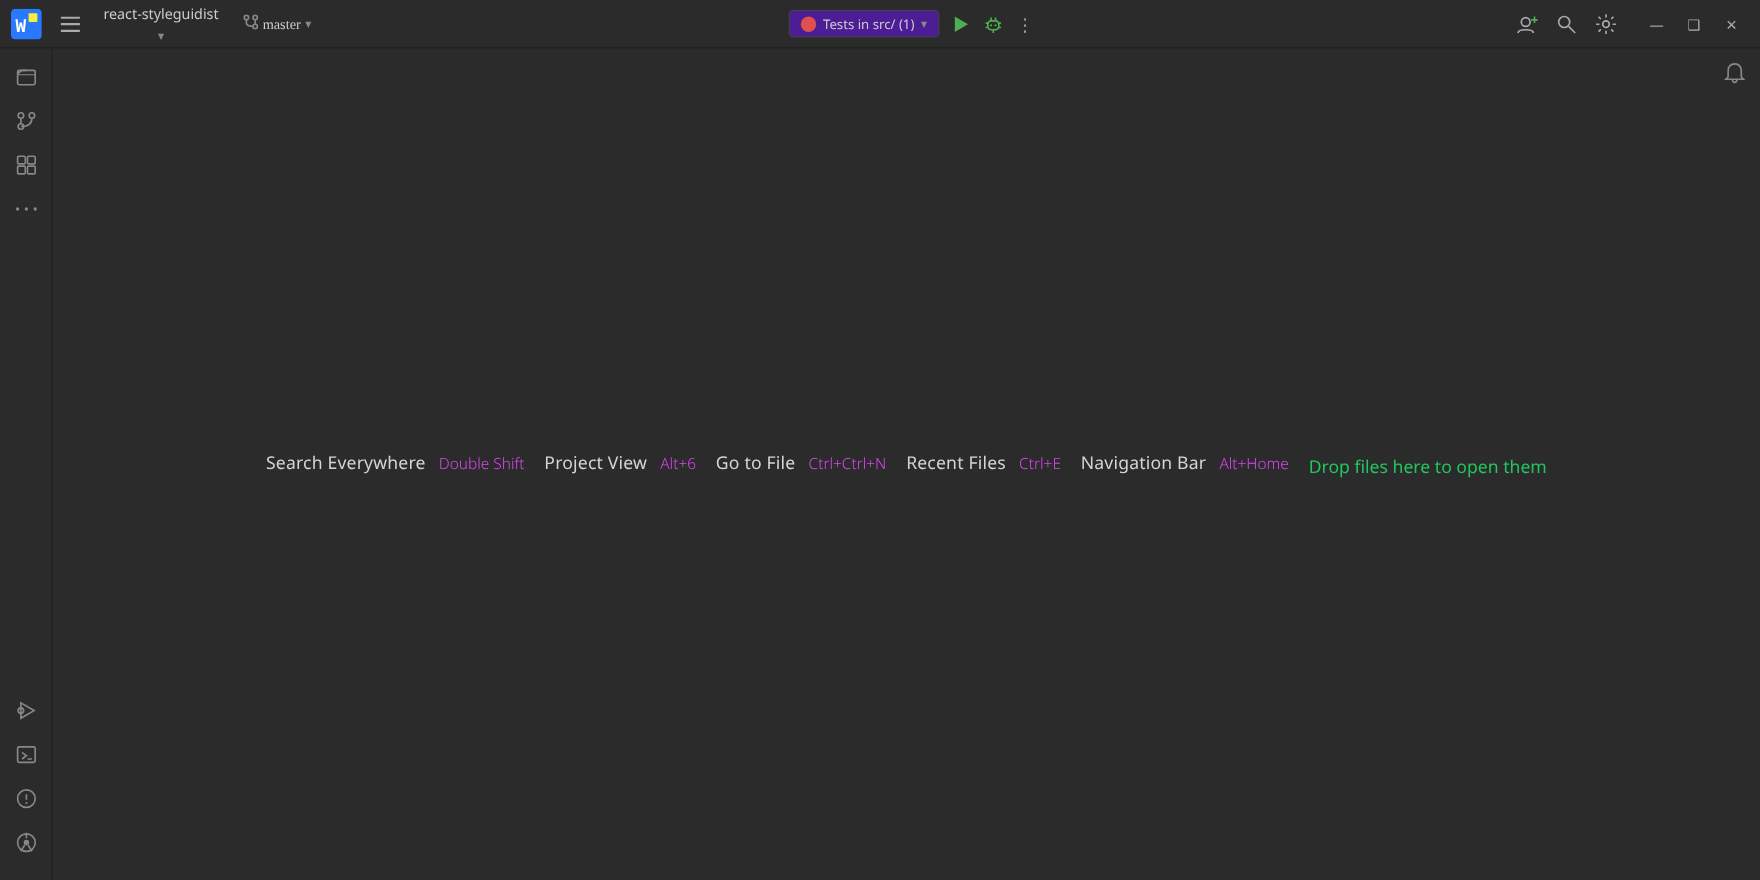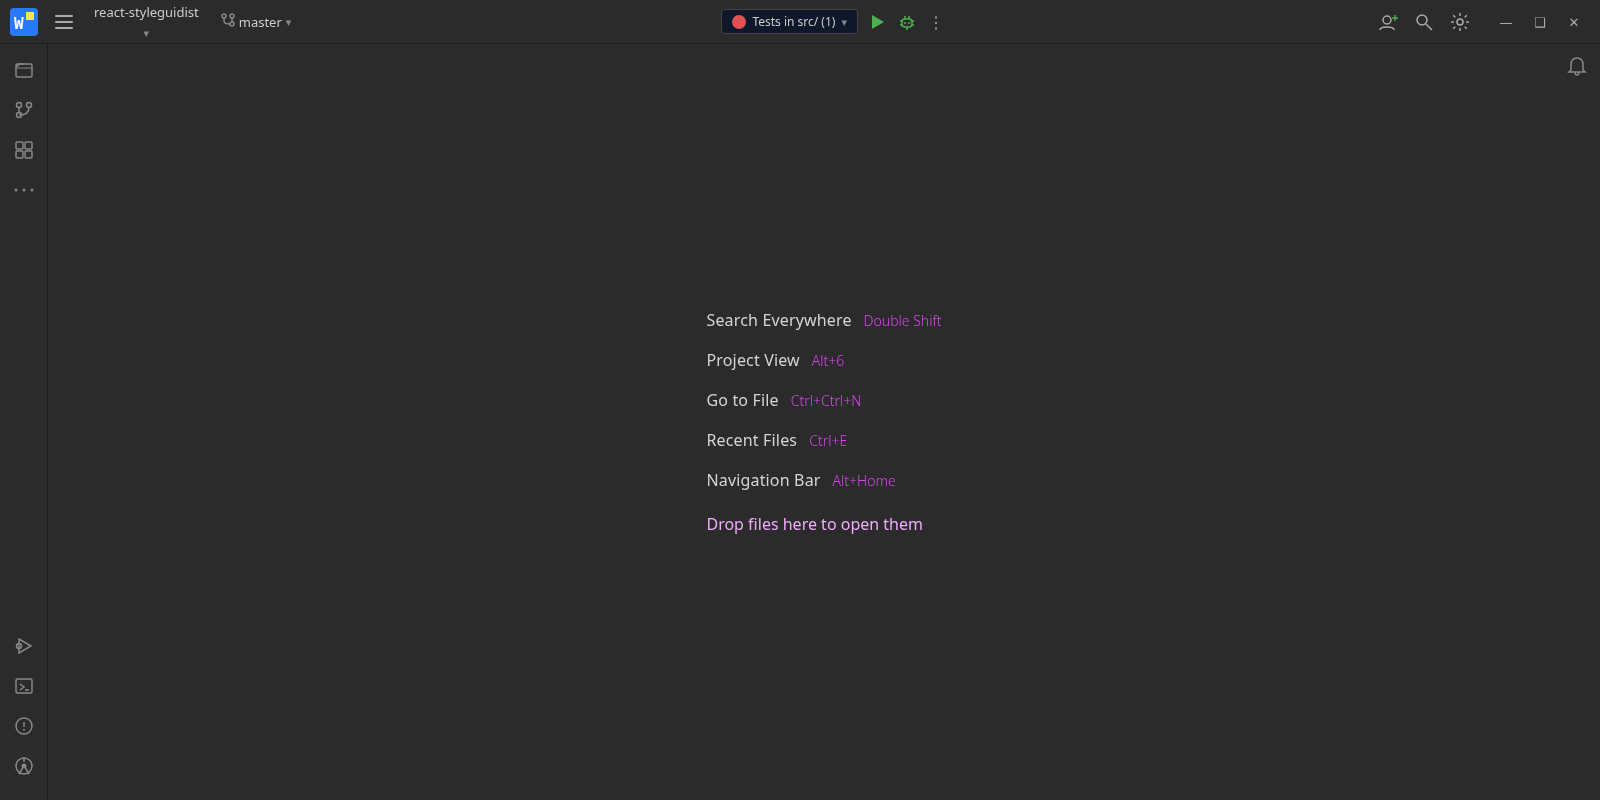--- a/index.html
+++ b/index.html
@@ -60,20 +60,21 @@
 
     .titlebar-branch {
       display: flex;
       align-items: center;
       gap: 4px;
       cursor: pointer;
       padding: 4px 8px;
       border-radius: 4px;
       color: #ccc;
       font-size: 13px;
+      font-family: Liberation Serif, serif;
     }
 
     .branch-icon {
       color: #888;
       font-size: 13px;
     }
 
     .titlebar-center {
       flex: 1;
       display: flex;
@@ -84,21 +85,21 @@
     .run-config {
       display: flex;
       align-items: center;
       gap: 6px;
       padding: 3px 10px;
       border-radius: 4px;
       border: 1px solid #444;
       cursor: pointer;
       font-size: 12px;
       color: #ccc;
-      background: #0f172a;
+      background: #4c1d95;
     }
 
     .run-config-icon {
       width: 14px;
       height: 14px;
       background: #e05050;
       border-radius: 50%;
       display: inline-block;
     }
 
@@ -228,21 +229,21 @@
       flex: 1;
       display: flex;
       align-items: center;
       justify-content: center;
       background: #2b2b2b;
       position: relative;
     }
 
     .welcome-panel {
       display: flex;
-      flex-direction: column;
+      flex-direction: row;
       gap: 18px;
       align-items: flex-start;
     }
 
     .welcome-item {
       display: flex;
       align-items: baseline;
       gap: 12px;
       cursor: pointer;
     }
@@ -255,21 +256,21 @@
     }
 
     .welcome-shortcut {
       font-size: 14px;
       color: #d946ef;
       font-weight: 300;
     }
 
     .welcome-drop {
       font-size: 16px;
-      color: #f0abfc;
+      color: #22c55e;
       cursor: default;
       margin-top: 4px;
     }
 
     
     .notification-bell {
       position: absolute;
       top: 12px;
       right: 12px;
     }

